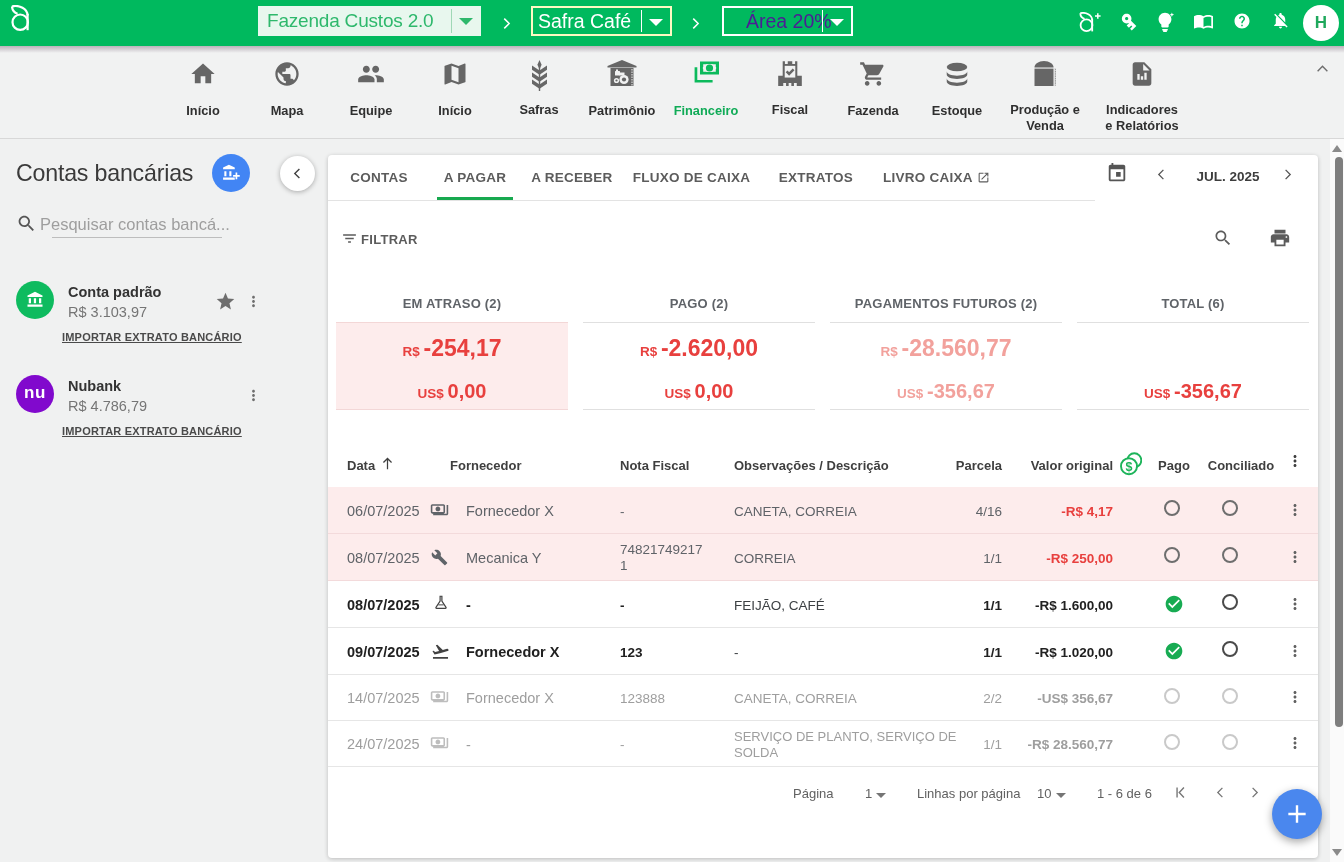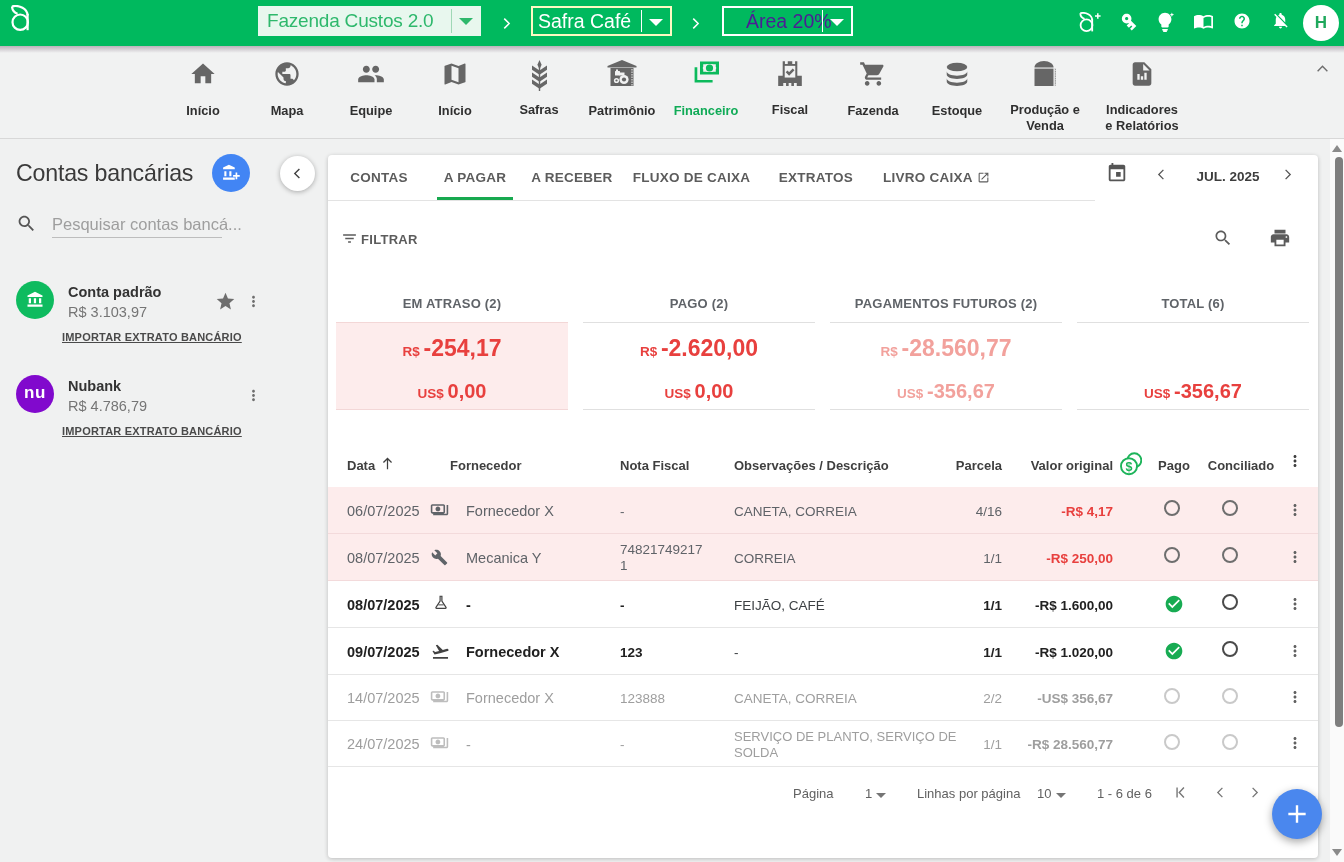--- a/index.html
+++ b/index.html
@@ -19,21 +19,21 @@
 .nav-label { font-size:12.8px; font-weight:bold; line-height:15.5px; color:#2f2f2f; white-space:nowrap; }
 .nav-item.active .nav-label { color:#10ab57; }
 
 
 #content { position:absolute; left:0; top:139px; width:1344px; height:723px; background:#f0f1f1; }
 
 
 #sb-title { position:absolute; left:16px; top:160px; font-size:23.2px; color:#3a3a3a; letter-spacing:-0.2px; }
 .circle-btn { position:absolute; border-radius:50%; display:flex; align-items:center; justify-content:center; }
 #sb-search-line { position:absolute; left:52px; top:237px; width:170px; height:1px; background:#bdbdbd; }
-#sb-search-ph { position:absolute; left:52px; top:215px; font-size:16.5px; color:#9e9e9e; }
+#sb-search-ph { position:absolute; left:40px; top:215px; font-size:16.5px; color:#9e9e9e; }
 .acc-name { position:absolute; font-size:14.5px; font-weight:bold; color:#333; }
 .acc-val { position:absolute; font-size:14.5px; color:#757575; }
 .acc-link { position:absolute; font-size:11px; font-weight:bold; color:#4a4a4a; text-decoration:underline; letter-spacing:0.2px; }
 
 
 #card { position:absolute; left:328px; top:155px; width:990px; height:703px; background:#fff; border-radius:4px; box-shadow:0 1px 4px rgba(0,0,0,0.22); }
 .tab { position:absolute; top:0; height:45px; line-height:45px; text-align:center; font-size:13.5px; font-weight:bold; color:#5c5c5c; letter-spacing:0.25px; white-space:nowrap; }
 #tab-underline { position:absolute; left:109px; top:42px; width:76px; height:3px; background:#17a94f; }
 #tabs-divider { position:absolute; left:0; top:45px; width:767px; height:1px; background:#e3e3e3; }
 

